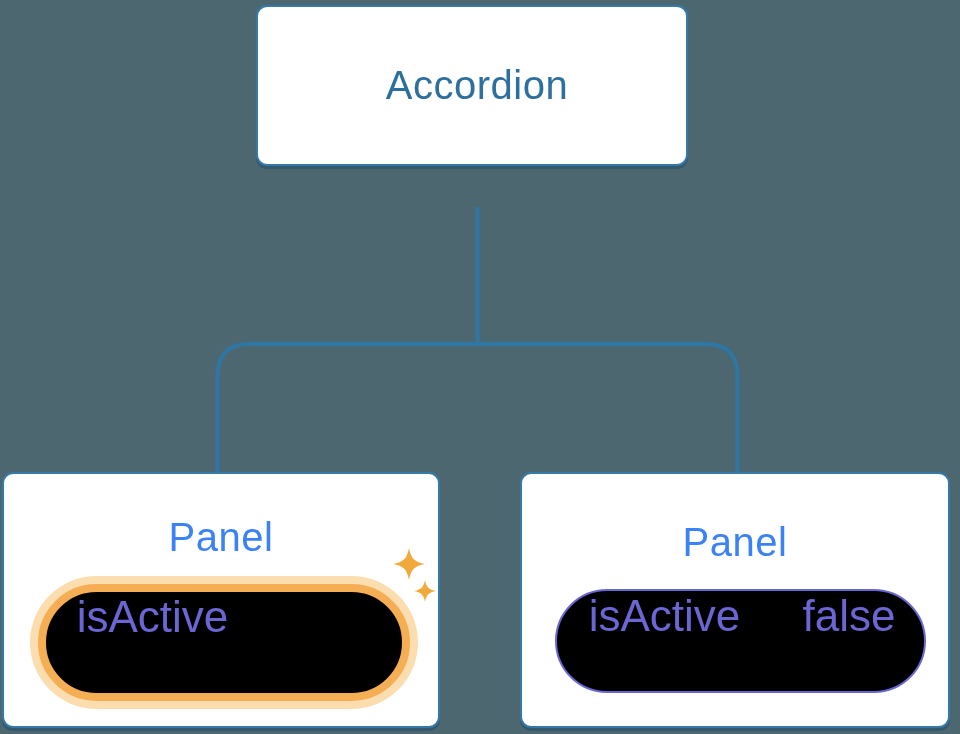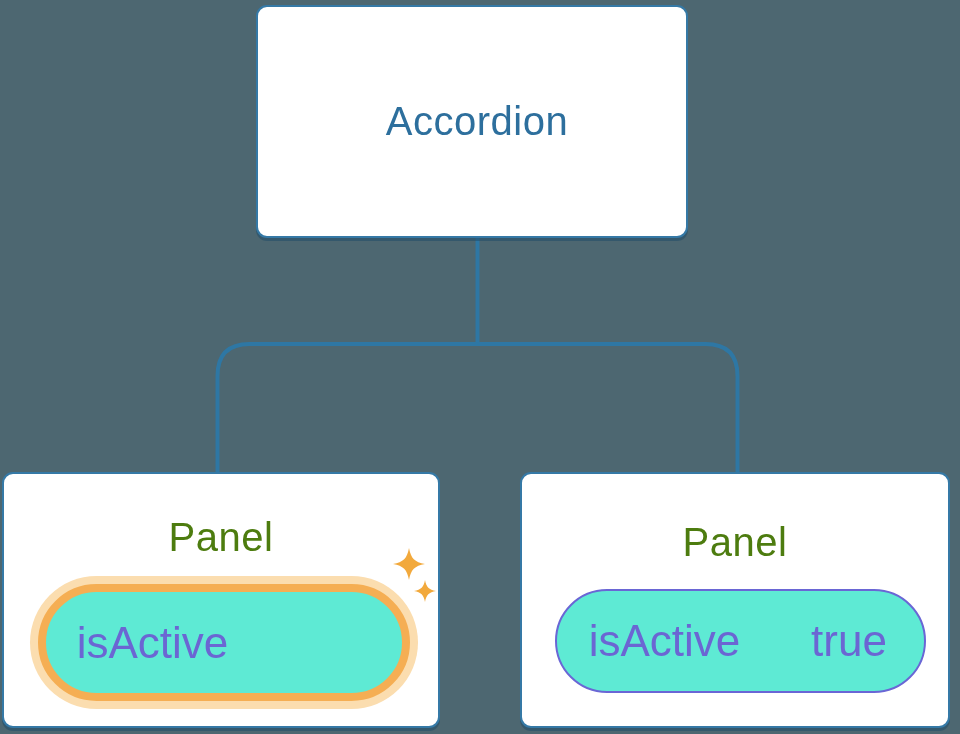--- a/index.html
+++ b/index.html
@@ -24,56 +24,56 @@
     position: absolute;
     background: #FFFFFF;
     border: 2.5px solid #3579A6;
     border-radius: 11px;
     box-shadow: 0 3px 0 rgba(32, 76, 103, 0.55);
     box-sizing: border-box;
   }
 
   .node-accordion {
     left: 256px; top: 5px;
-    width: 432px; height: 233px;
+    width: 432px; height: 161px;
     display: flex;
     align-items: center;
     justify-content: center;
     padding-left: 10px;
   }
 
   .node-label {
     color: #2D6F9D;
     font-size: 40px;
     font-weight: 500;
     letter-spacing: 0.5px;
   }
 
   .node-panel-left  { left: 2px;   top: 472px; width: 438px; height: 256px; }
   .node-panel-right { left: 520px; top: 472px; width: 430px; height: 256px; }
 
   .panel-title {
     position: absolute;
     left: 0; right: 0;
     text-align: center;
-    color: #4d7c0f;
+    color: #3b82f6;
     font-size: 40px;
     font-weight: 500;
     letter-spacing: 0.5px;
     line-height: 44px;
   }
   .node-panel-left  .panel-title { top: 41px; }
   .node-panel-right .panel-title { top: 46px; }
 
   .pill {
     position: absolute;
     box-sizing: border-box;
-    background: #5eead4;
+    background: #000000;
     display: flex;
-    align-items: center;
+    align-items: flex-start;
   }
 
   .pill-active {
     left: 34px; top: 110px;
     width: 372px; height: 117px;
     border: 8px solid #F5AE53;
     border-radius: 70px;
     box-shadow: 0 0 0 8px #FBDDAF;
   }
 
@@ -138,17 +138,17 @@
       <path fill="#F2A93C" d="M35,35 C36.3,42.2 38.9,44.7 46,46 C38.9,47.3 36.3,49.9 35,57 C33.7,49.9 31.1,47.3 24,46 C31.1,44.7 33.7,42.2 35,35 Z"></path>
     </svg>
   </div>
 
   <div class="node node-panel-right">
     <div class="panel-title">Panel</div>
 
     <div class="pill pill-inactive">
       <div class="pill-cell cell-label">isActive</div>
       <div class="pill-divider"></div>
-      <div class="pill-cell cell-value">true</div>
+      <div class="pill-cell cell-value">false</div>
     </div>
   </div>
 
 </div>
 
 </body></html>

